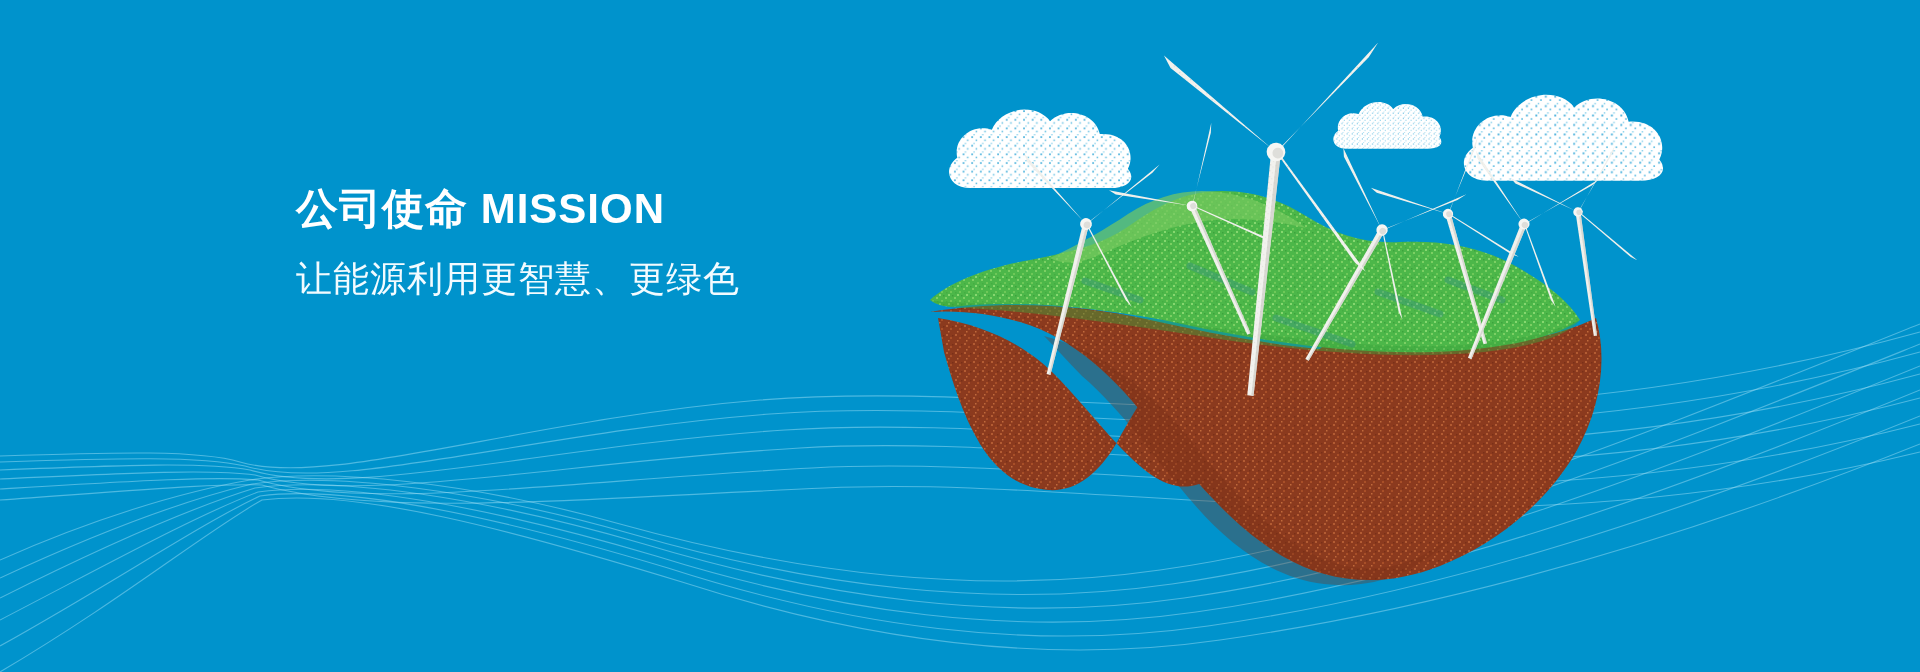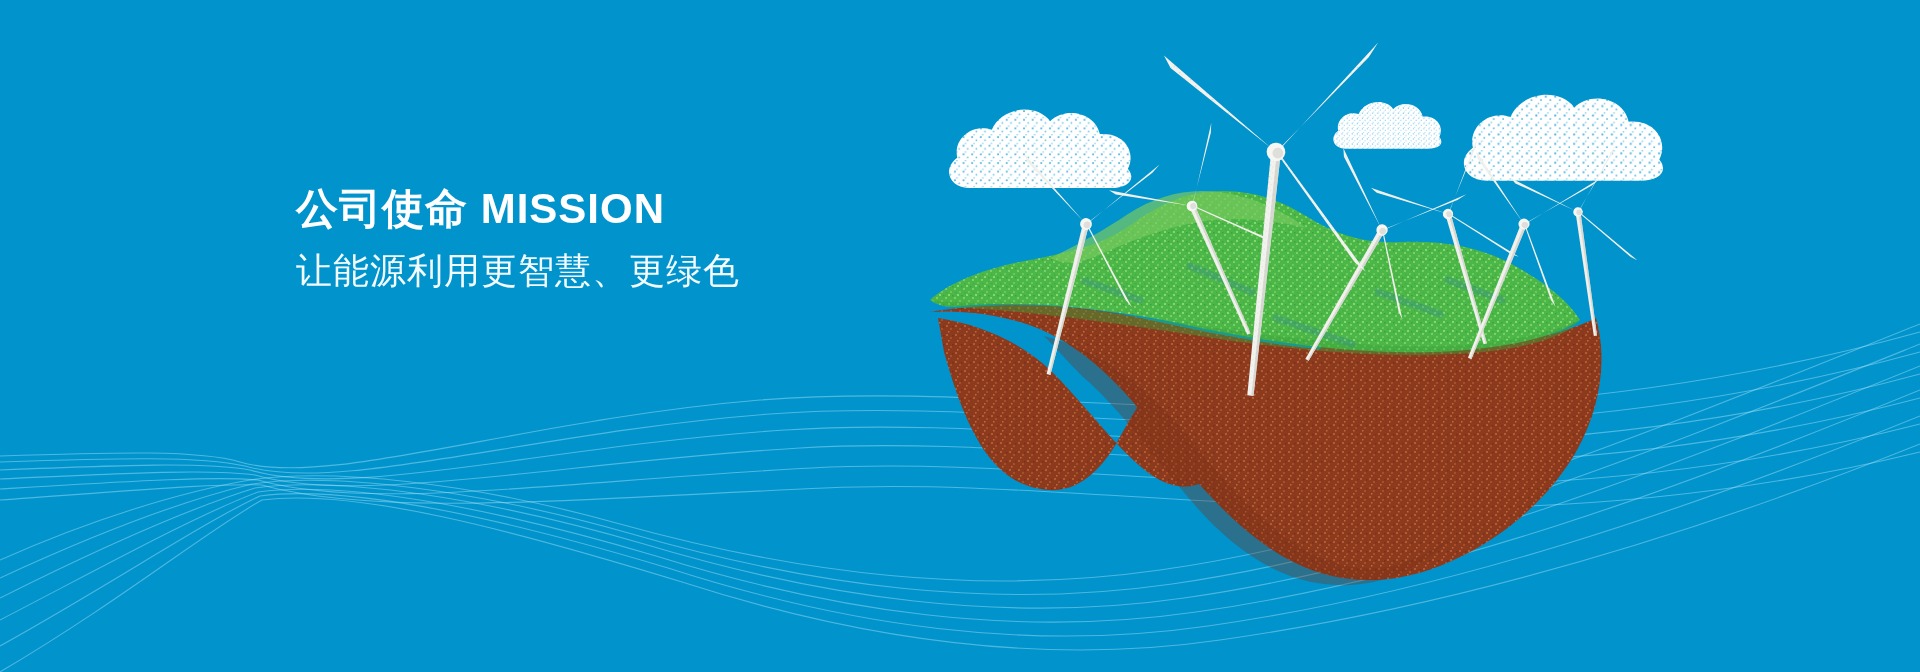--- a/index.html
+++ b/index.html
@@ -30,21 +30,21 @@
   #title {
     margin: 0;
     font-size: 42px;
     font-weight: 700;
     letter-spacing: 1px;
     color: #ffffff;
     line-height: 1.08;
     white-space: nowrap;
   }
   #subtitle {
-    margin: 20px 0 0 0;
+    margin: 28px 0 0 0;
     font-size: 36px;
     font-weight: 400;
     letter-spacing: 1px;
     color: #f2fbff;
     line-height: 1.1;
     white-space: nowrap;
   }
 </style>
 </head>
 <body>

